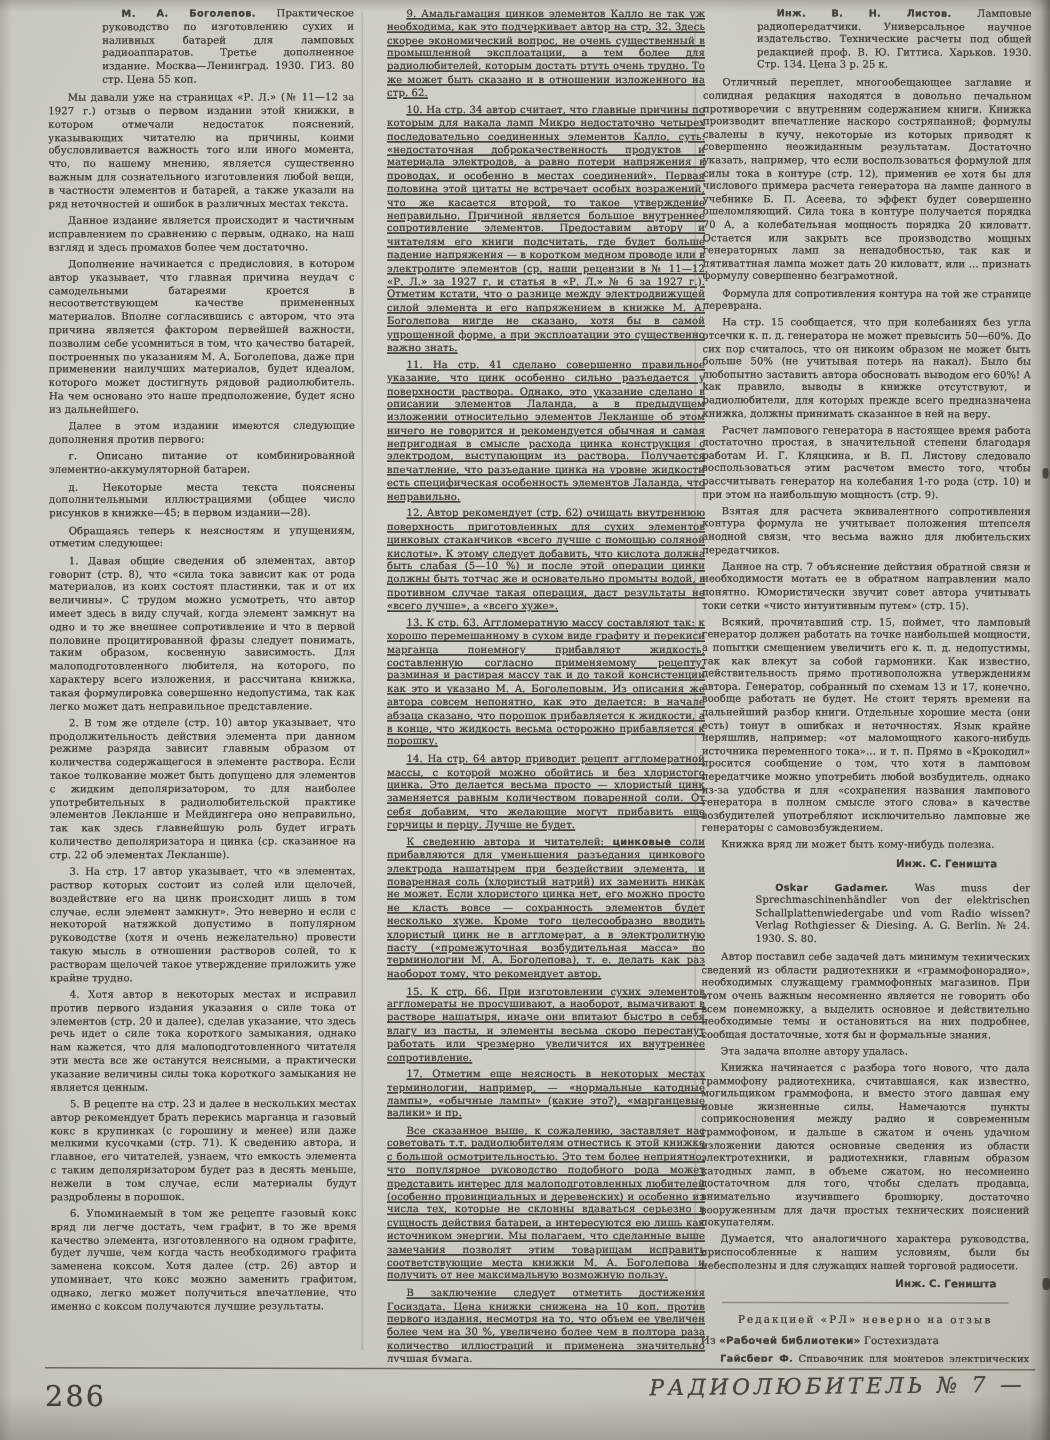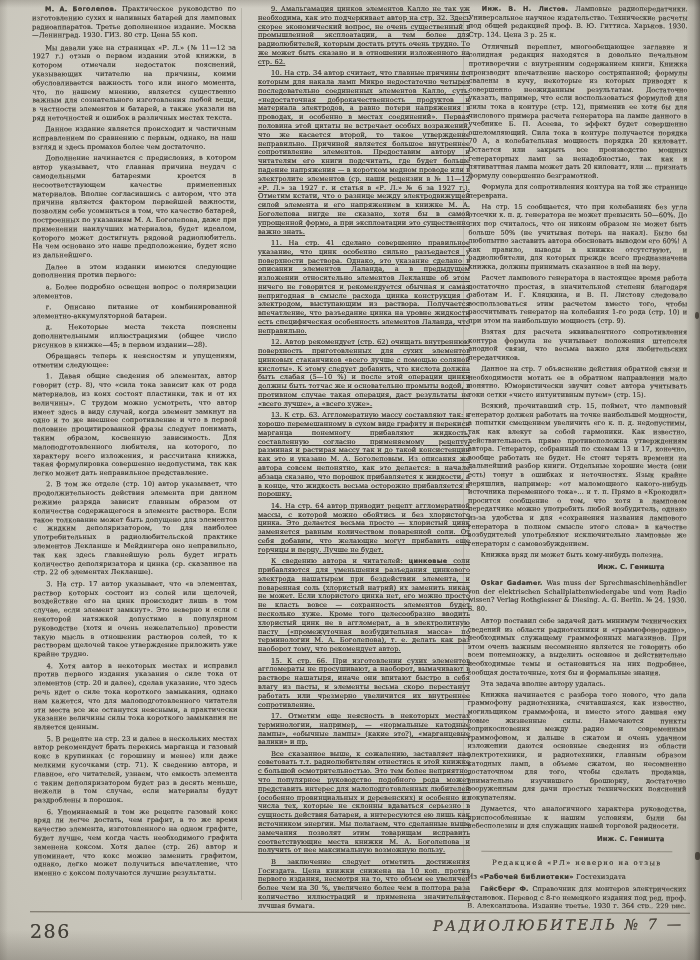--- a/index.html
+++ b/index.html
@@ -25,21 +25,21 @@
   .col{
     position:absolute;top:5px;height:903px;overflow:hidden;
     text-align:justify;font-size:6.7px;line-height:8.8px;letter-spacing:.08px;
     text-shadow:0 0 .45px rgba(66,62,54,.85);
   }
   .col-left{left:33px;width:204px;transform:rotate(-.12deg);}
   .col-mid{left:258px;width:212px;text-decoration:underline;}
   .col-right{left:468px;width:219px;font-size:6.6px;line-height:8.6px;transform:rotate(.1deg);}
 
   .col p{margin:0 0 2.6px;text-indent:13px;}
-  .col p.head{margin-bottom:3.5px;}
+  .col p.head{margin-bottom:3.5px;margin-left:36px;}
   .col b{font-family:"DejaVu Sans","Liberation Sans",sans-serif;font-weight:700;font-size:.97em;letter-spacing:.25px;}
   .col p.sig{text-align:right;text-indent:0;padding-right:22px;margin:4px 0 7px;
     font-family:"DejaVu Sans","Liberation Sans",sans-serif;font-weight:700;font-size:6.8px;}
   .col p.center-note{text-align:center;text-indent:0;letter-spacing:1.4px;margin:7px 0 6px;font-size:6.9px;}
   .col p.center-sub{text-align:left;text-indent:0;margin:0 0 3.5px;font-size:6.9px;}
   .col .rule{border:none;border-top:1px solid rgba(100,94,84,.55);margin:4px 14px 6px;height:0;}
 
   .colsep{position:absolute;top:8px;height:892px;width:1px;background:rgba(95,89,79,.22);pointer-events:none;}
   .sep-1{left:241px;}
   .sep-2{left:463px;}
@@ -53,21 +53,20 @@
 <body>
 
 <div class="page">
 
   <div class="col col-left">
       <p class="head"><b>М. А. Боголепов. </b>Практическое руководство по изготовлению сухих и наливных батарей для ламповых радиоаппаратов. Третье дополненное издание. Москва—Ленинград. 1930. ГИЗ. 80 стр. Цена 55 коп.</p>
       <p class="para">Мы давали уже на страницах «Р. Л.» (№ 11—12 за 1927 г.) отзыв о первом издании этой книжки, в котором отмечали недостаток пояснений, указывающих читателю на причины, коими обусловливается важность того или иного момента, что, по нашему мнению, является существенно важным для сознательного изготовления любой вещи, в частности элементов и батарей, а также указали на ряд неточностей и ошибок в различных местах текста.</p>
       <p class="para">Данное издание является происходит и частичным исправлением по сравнению с первым, однако, на наш взгляд и здесь промахов более чем достаточно.</p>
       <p class="para">Дополнение начинается с предисловия, в котором автор указывает, что главная причина неудач с самодельными батареями кроется в несоответствующем качестве примененных материалов. Вполне согласившись с автором, что эта причина является фактором первейшей важности, позволим себе усомниться в том, что качество батарей, построенных по указаниям М. А. Боголепова, даже при применении наилучших материалов, будет идеалом, которого может достигнуть рядовой радиолюбитель. На чем основано это наше предположение, будет ясно из дальнейшего.</p>
       <p class="para">Далее в этом издании имеются следующие дополнения против первого:</p>
-      <p class="para">а. Более подробно освещен вопрос о поляризации элементов.</p>
       <p class="para">г. Описано питание от комбинированной элементно-аккумуляторной батареи.</p>
       <p class="para">д. Некоторые места текста пояснены дополнительными иллюстрациями (общее число рисунков в книжке—45; в первом издании—28).</p>
       <p class="para">Обращаясь теперь к неясностям и упущениям, отметим следующее:</p>
       <p class="para">1. Давая общие сведения об элементах, автор говорит (стр. 8), что «сила тока зависит как от рода материалов, из коих состоят пластинки, так и от их величины». С трудом можно усмотреть, что автор имеет здесь в виду случай, когда элемент замкнут на одно и то же внешнее сопротивление и что в первой половине процитированной фразы следует понимать, таким образом, косвенную зависимость. Для малоподготовленного любителя, на которого, по характеру всего изложения, и рассчитана книжка, такая формулировка совершенно недопустима, так как легко может дать неправильное представление.</p>
       <p class="para">2. В том же отделе (стр. 10) автор указывает, что продолжительность действия элемента при данном режиме разряда зависит главным образом от количества содержащегося в элементе раствора. Если такое толкование может быть допущено для элементов с жидким деполяризатором, то для наиболее употребительных в радиолюбительской практике элементов Лекланше и Мейдингера оно неправильно, так как здесь главнейшую роль будет играть количество деполяризатора и цинка (ср. сказанное на стр. 22 об элементах Лекланше).</p>
       <p class="para">3. На стр. 17 автор указывает, что «в элементах, раствор которых состоит из солей или щелочей, воздействие его на цинк происходит лишь в том случае, если элемент замкнут». Это неверно и если с некоторой натяжкой допустимо в популярном руководстве (хотя и очень нежелательно) провести такую мысль в отношении растворов солей, то к растворам щелочей такое утверждение приложить уже крайне трудно.</p>
       <p class="para">4. Хотя автор в некоторых местах и исправил против первого издания указания о силе тока от элементов (стр. 20 и далее), сделав указание, что здесь речь идет о силе тока короткого замыкания, однако нам кажется, что для малоподготовленного читателя эти места все же останутся неясными, а практически указание величины силы тока короткого замыкания не является ценным.</p>
       <p class="para">5. В рецепте на стр. 23 и далее в нескольких местах автор рекомендует брать перекись марганца и газовый кокс в крупинках (с горошину и менее) или даже мелкими кусочками (стр. 71). К сведению автора, и главное, его читателей, узнаем, что емкость элемента с таким деполяризатором будет раз в десять меньше, нежели в том случае, если материалы будут раздроблены в порошок.</p>
       <p class="para">6. Упоминаемый в том же рецепте газовый кокс вряд ли легче достать, чем графит, в то же время качество элемента, изготовленного на одном графите, будет лучше, чем когда часть необходимого графита заменена коксом. Хотя далее (стр. 26) автор и упоминает, что кокс можно заменить графитом, однако, легко может получиться впечатление, что именно с коксом получаются лучшие результаты.</p>
     </div>

